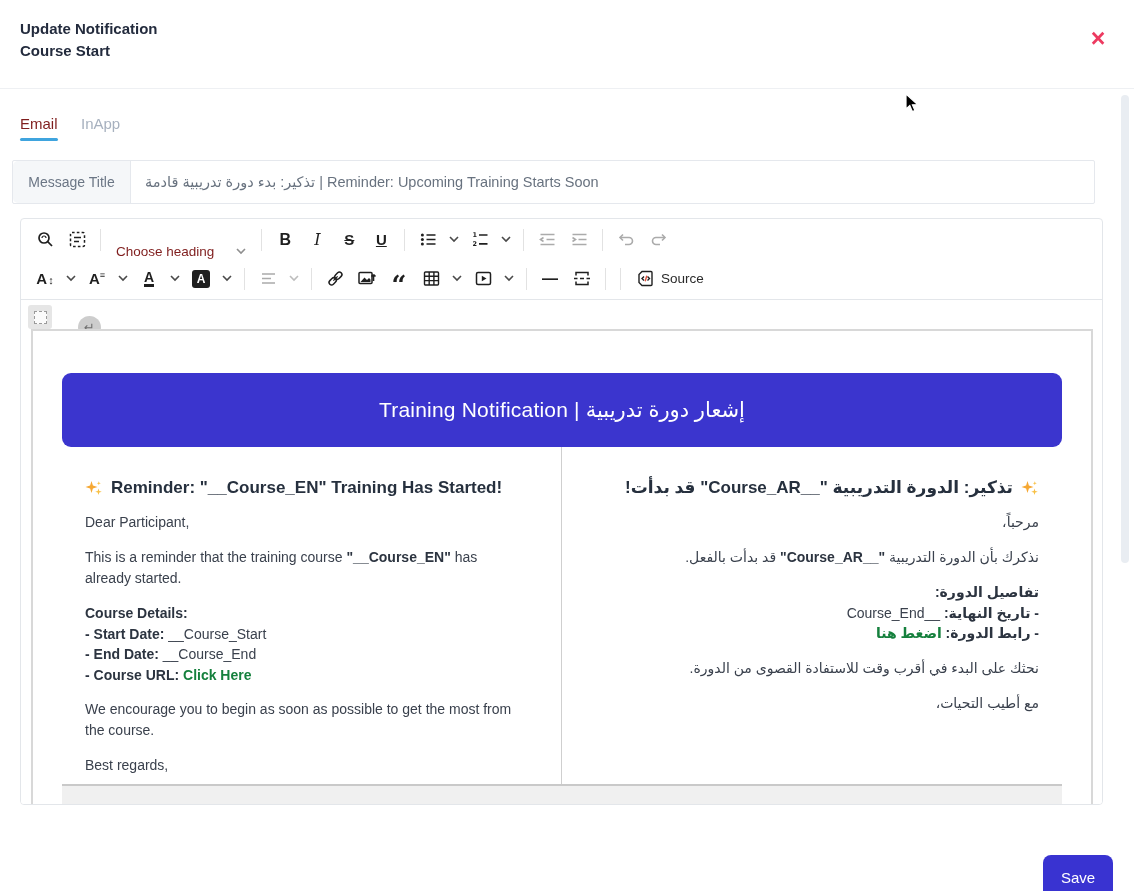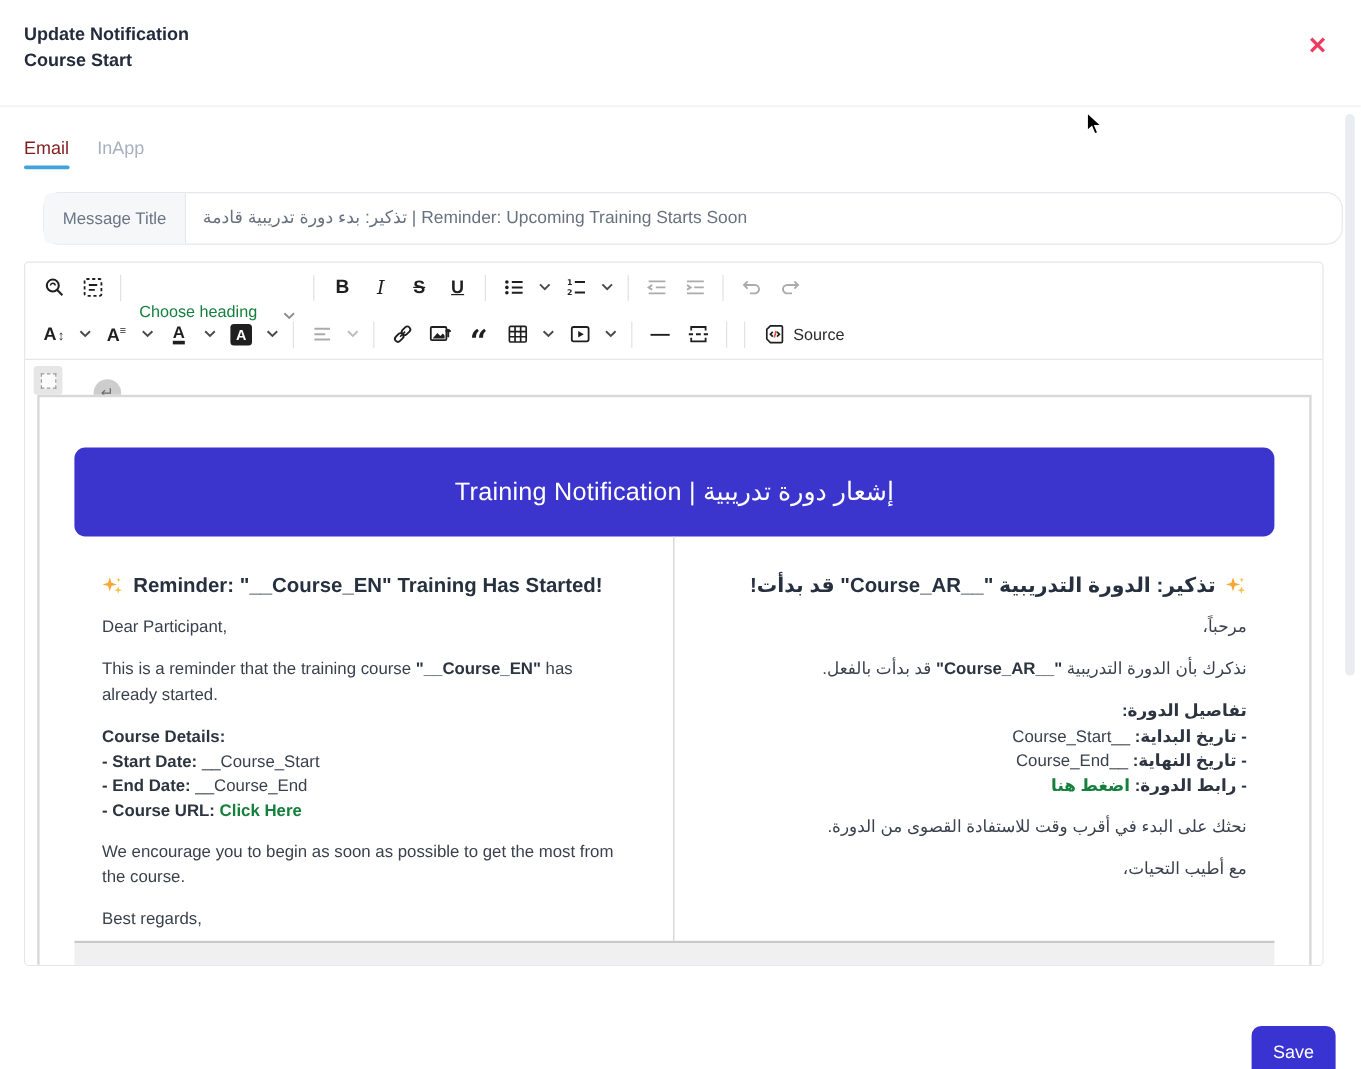--- a/index.html
+++ b/index.html
@@ -18,22 +18,22 @@
   .hdr-divider { position:absolute; left:0; top:88px; width:1134px; height:1px; background:#eef0f3; }
 
   
   .tab { position:absolute; top:115px; font-size:15px; cursor:pointer; }
   .tab-email { left:20px; color:#7f1d1d; }
   .tab-inapp { left:81px; color:#a7b1bf; }
   .tab-underline { position:absolute; left:20px; top:138px; width:38px; height:3px;
                    background:#3fa4de; border-radius:2px; }
 
   
-  .msg-row { position:absolute; left:36px; top:160px; width:1083px; height:44px;
-             border:1px solid #e5e8ed; border-radius:14px; display:flex; background:#fff; }
+  .msg-row { position:absolute; left:12px; top:160px; width:1083px; height:44px;
+             border:1px solid #e5e8ed; border-radius:2px; display:flex; background:#fff; }
   .msg-label { width:118px; flex:0 0 118px; background:#f5f7f9; border-right:1px solid #e5e8ed;
                border-radius:5px 0 0 5px; color:#6b7685; font-size:14px;
                display:flex; align-items:center; justify-content:center; }
   .msg-value { flex:1; display:flex; align-items:center; padding:0 14px;
                font-size:14.5px; color:#68727f; white-space:nowrap; overflow:hidden; }
 
   
   .editor { position:absolute; left:20px; top:218px; width:1083px; height:587px;
             border:1px solid #e3e6ea; border-radius:4px; overflow:hidden; background:#fff; }
   .toolbar { border-bottom:1px solid #e3e6ea; padding:1px 8px; }
@@ -50,21 +50,21 @@
   .glyph-quote { font-family:"DejaVu Serif",serif; font-size:26px; font-weight:700; line-height:10px; padding-top:12px; }
   .glyph-hr { font-weight:700; font-size:16px; }
   .fontsize-g { font-size:15px; font-weight:600; }
   .fontsize-g .ud { font-size:11px; margin-left:1px; }
   .fontfam-g { font-size:15px; font-weight:600; }
   .fontfam-g sup { font-size:9px; }
   .fontcolor-g { font-size:14px; font-weight:700; border-bottom:3px solid #1f1f1f; line-height:14px; }
   .fontbg-g { background:#1f1f1f; color:#fff; font-size:12px; font-weight:700; width:18px; height:18px;
               border-radius:3px; display:flex; align-items:center; justify-content:center; }
   .sep { width:1px; height:22px; background:#e2e2e2; margin:0 7px; flex:0 0 1px; }
-  .dropdown { display:flex; align-items:flex-end; color:#15803d; font-size:13.5px;
+  .dropdown { display:flex; align-items:center; color:#7f1d1d; font-size:13.5px;
               padding:0 8px; height:30px; cursor:pointer; white-space:nowrap;margin-top:24px; }
   .dropdown .dd-label { margin-right:22px; }
   .chev { flex:0 0 auto; }
   .src-btn { display:flex; align-items:center; gap:5px; font-size:13.5px; color:#2a2a2a;
              padding:0 8px; height:30px; cursor:pointer; }
 
   
   .content { position:relative; height:505px; background:#fff; }
   .drag-handle { position:absolute; left:7px; top:5px; width:24px; height:24px; background:#e6e6e6;
                  border-radius:3px; display:flex; align-items:center; justify-content:center; cursor:grab; }
@@ -370,21 +370,20 @@
               <path d="M6.5 2 L7.9 6.6 L12.5 8 L7.9 9.4 L6.5 14 L5.1 9.4 L0.5 8 L5.1 6.6 Z" fill="#f6a833"></path>
               <path d="M13.5 9.5 L14.3 12 L16.8 12.8 L14.3 13.6 L13.5 16.1 L12.7 13.6 L10.2 12.8 L12.7 12 Z" fill="#f8c045"></path>
               <path d="M13.8 2.2 L14.3 3.7 L15.8 4.2 L14.3 4.7 L13.8 6.2 L13.3 4.7 L11.8 4.2 L13.3 3.7 Z" fill="#f8c045"></path>
             </svg>
             <span>تذكير: الدورة التدريبية "__Course_AR" قد بدأت!</span>
           </h3>
           <p>مرحباً،</p>
           <p><span>نذكرك بأن الدورة التدريبية </span><b>"__Course_AR"</b><span> قد بدأت بالفعل.</span></p>
           <div class="details">
             <div class="detail-line"><b>تفاصيل الدورة:</b></div>
-            <div class="detail-line"><b>- تاريخ البداية:</b><span> __Course_Start</span></div>
             <div class="detail-line"><b>- تاريخ النهاية:</b><span> __Course_End</span></div>
             <div class="detail-line"><b>- رابط الدورة:</b> <a class="email-link">اضغط هنا</a></div>
           </div>
           <p>نحثك على البدء في أقرب وقت للاستفادة القصوى من الدورة.</p>
           <p>مع أطيب التحيات،</p>
         </div>
       </div>
 
       <div class="email-footer"></div>
     </div>

